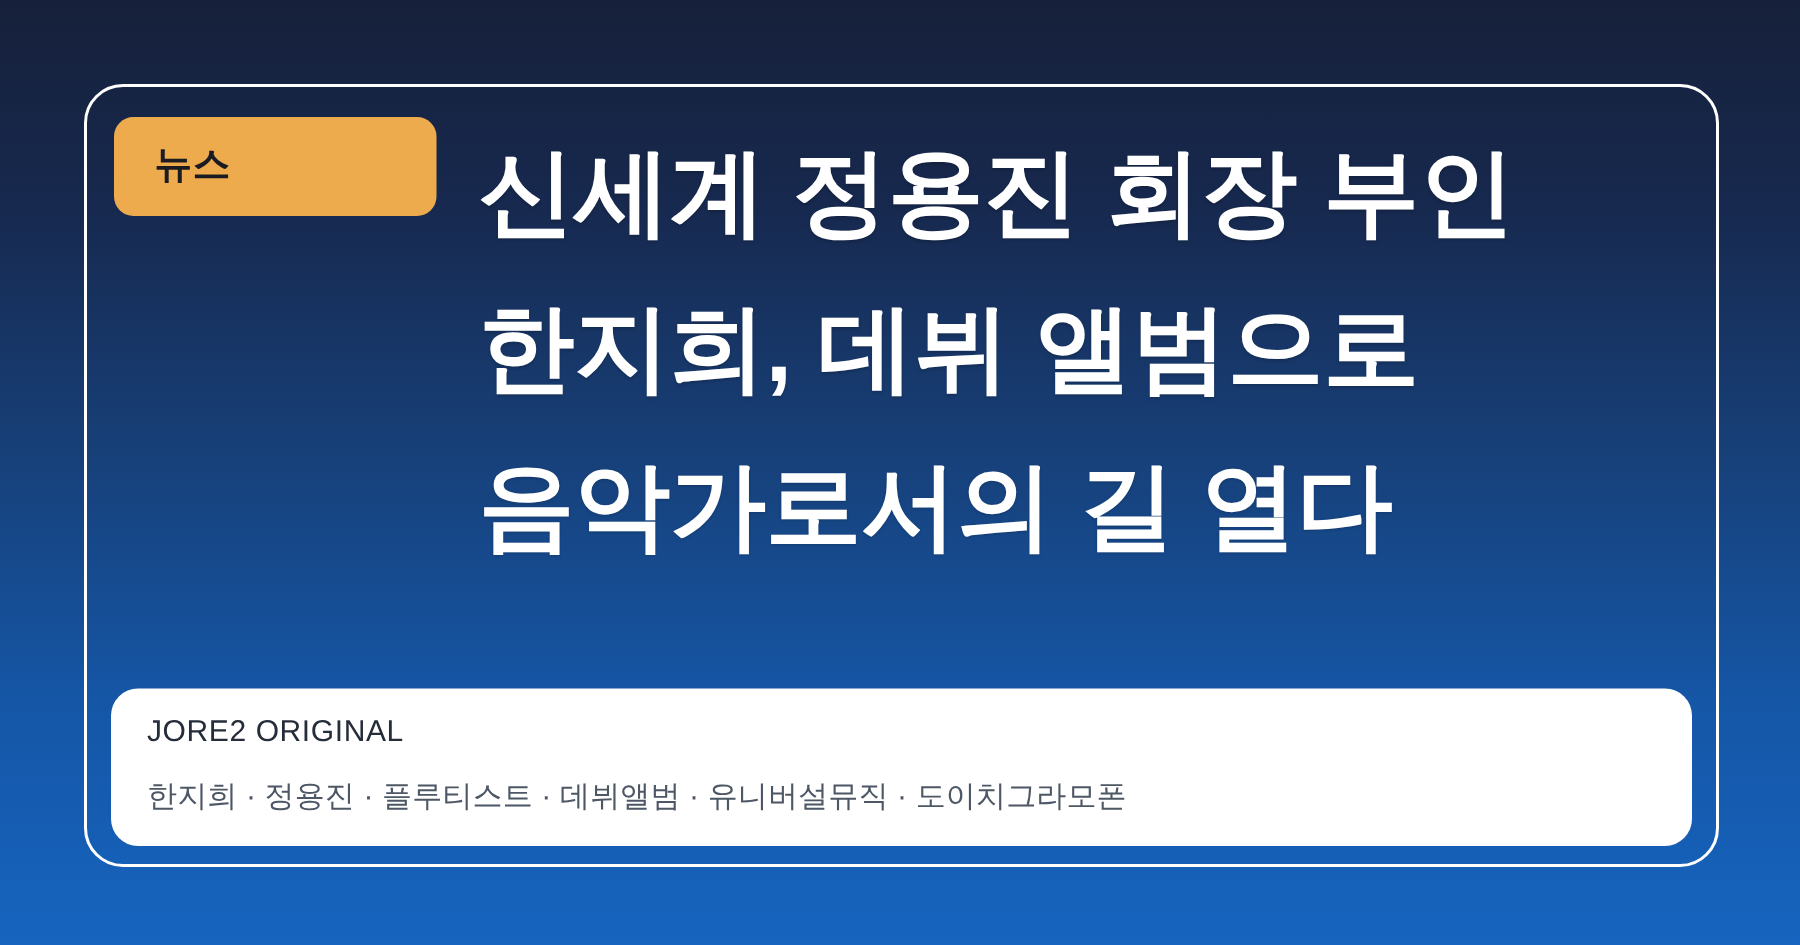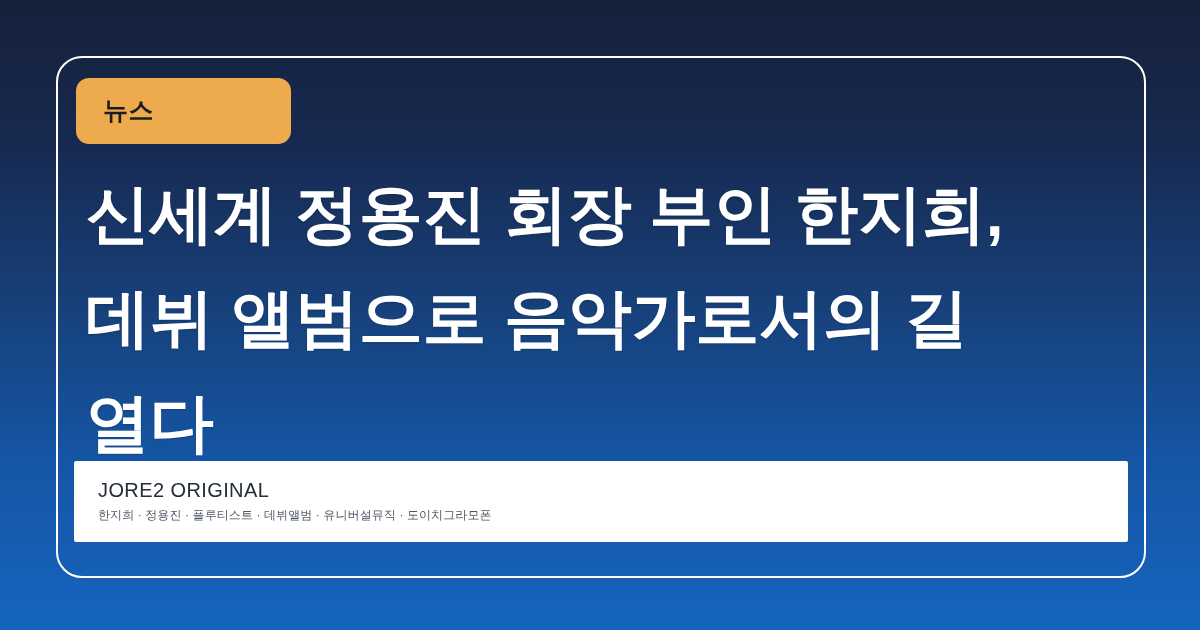--- a/index.html
+++ b/index.html
@@ -30,21 +30,21 @@
   #card {
     position: absolute;
     left: 56px;
     top: 56px;
     width: 1090px;
     height: 522px;
     border: 2px solid #ffffff;
     border-radius: 26px;
     box-sizing: border-box;
     display: flex;
-    flex-direction: column;
+    flex-direction: row;
   }
 
   
   .badge-row {
     padding: 20px 0 0 18px;
   }
   .badge {
     display: inline-block;
     background: #eeab4d;
     color: #1b1b22;
@@ -75,40 +75,40 @@
     margin: 0;
     word-break: keep-all;
     text-shadow: 0 1px 2px rgba(0,0,0,0.18);
   }
 
   
   .footer-card {
     position: absolute;
     left: 16px;
     right: 16px;
-    bottom: 34px;
+    bottom: 12px;
     background: #ffffff;
-    border-radius: 2px;
+    border-radius: 18px;
     padding: 16px 24px 18px 24px;
     box-sizing: border-box;
   }
   .footer-brand {
     color: #252c3a;
     font-size: 20px;
     font-weight: normal;
     letter-spacing: 0.4px;
     line-height: 1.35;
   }
   .footer-tags {
     color: #4d5765;
-    font-size: 12px;
+    font-size: 20px;
     font-weight: normal;
     letter-spacing: 0.1px;
     line-height: 1.45;
-    margin-top: 3px;
+    margin-top: 15px;
     white-space: nowrap;
     overflow: hidden;
   }
 </style>
 </head>
 <body>
 
 <div id="og-canvas">
 
   <div id="card">

